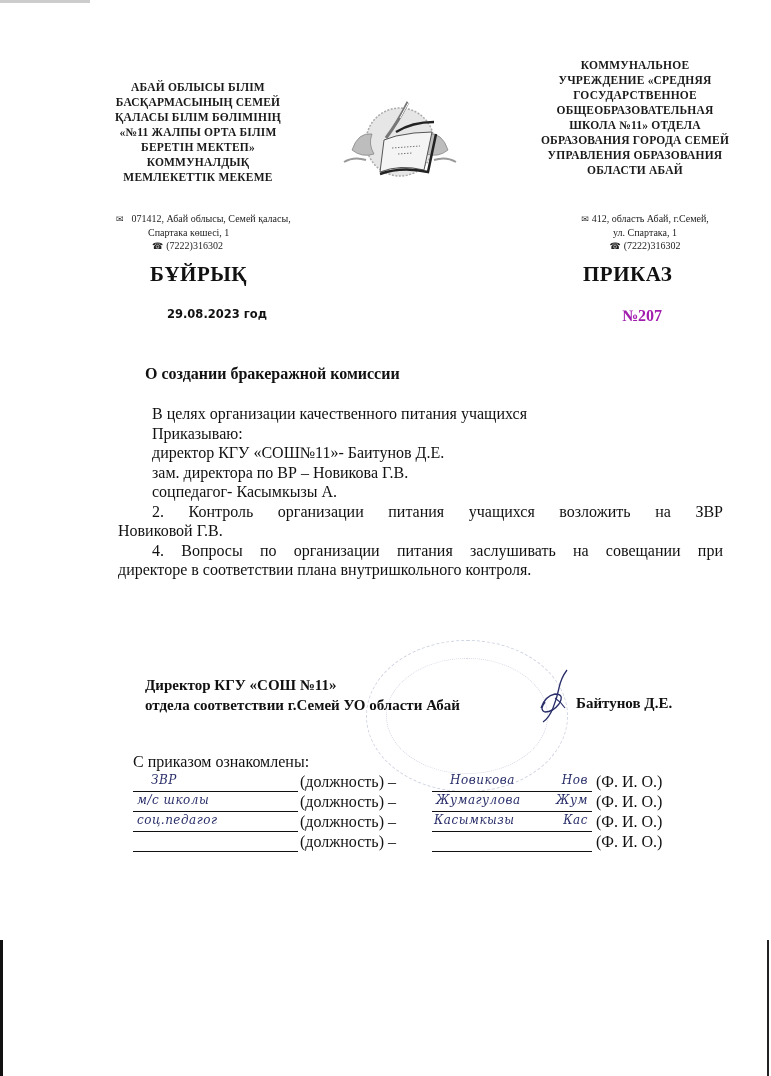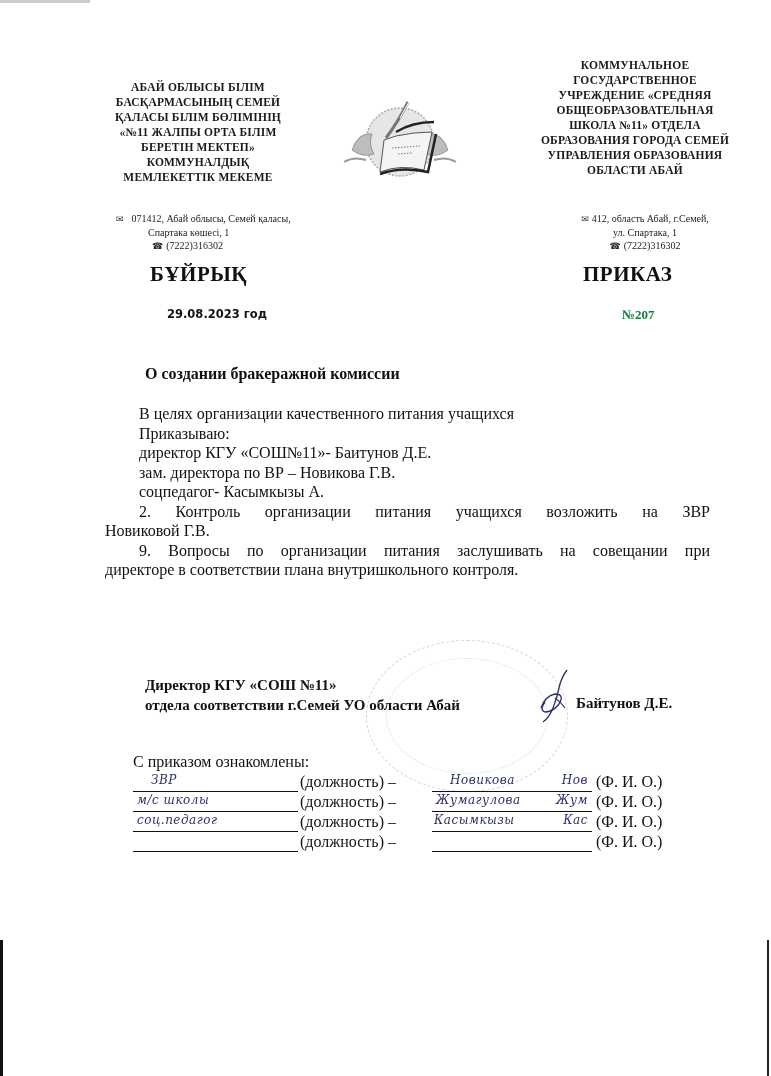--- a/index.html
+++ b/index.html
@@ -20,25 +20,25 @@
   .addr-right { left: 555px; top: 212px; width: 180px; text-align: center; }
   .addr .line { display: block; white-space: nowrap; }
   .addr-left .l2 { padding-left: 16px; }
   .mini-icon { display: inline-block; font-size: 9px; margin-right: 3px; }
 
   .doc-type { position: absolute; font-family: "Liberation Serif", serif; font-weight: bold; font-size: 21px; color: #111; letter-spacing: 0.5px; }
   .doc-type-kz { left: 150px; top: 262px; }
   .doc-type-ru { left: 583px; top: 262px; }
 
   .date { position: absolute; left: 167px; top: 307px; font-family: "DejaVu Sans", sans-serif; font-weight: bold; font-size: 11.5px; color: #111; }
-  .number { position: absolute; left: 622px; top: 307px; font-family: "Liberation Serif", serif; font-weight: bold; font-size: 13px; color: #15803d; }
+  .number { position: absolute; left: 622px; top: 307px; font-family: "Liberation Serif", serif; font-weight: bold; font-size: 16px; color: #a21caf; }
 
   .subject { position: absolute; left: 145px; top: 365px; font-family: "Liberation Serif", serif; font-weight: bold; font-size: 16px; color: #111; }
 
-  .body { position: absolute; left: 105px; top: 404px; width: 605px; font-family: "Liberation Serif", serif; font-size: 16px; line-height: 19.5px; color: #111; }
+  .body { position: absolute; left: 118px; top: 404px; width: 605px; font-family: "Liberation Serif", serif; font-size: 16px; line-height: 19.5px; color: #111; }
   .body .ln { display: block; white-space: nowrap; }
   .body .ind { padding-left: 34px; }
   .body .ind2 { padding-left: 34px; }
   .body .just { text-align: justify; text-align-last: justify; white-space: normal; }
 
   .sign-block { position: absolute; left: 145px; top: 675px; font-family: "Liberation Serif", serif; font-weight: bold; font-size: 15px; line-height: 20px; color: #111; }
   .sign-name { position: absolute; left: 576px; top: 695px; font-family: "Liberation Serif", serif; font-weight: bold; font-size: 15px; color: #111; }
   .signature { position: absolute; left: 535px; top: 668px; width: 44px; height: 56px; }
 
   .stamp { position: absolute; left: 366px; top: 640px; width: 200px; height: 150px; border-radius: 50%; border: 1.5px dashed rgba(120,130,170,0.35); }
@@ -82,22 +82,22 @@
     <path d="M70 8 L60 26" stroke="#fff" stroke-width="1"></path>
     <path d="M44 48 L40 80 Q60 72 84 78 L92 40 Q74 40 56 44 Z" fill="#f4f4f4" stroke="#555" stroke-width="1"></path>
     <path d="M56 40 Q72 30 94 30" fill="none" stroke="#222" stroke-width="2.5"></path>
     <path d="M40 82 Q62 74 88 80 L96 42" fill="none" stroke="#222" stroke-width="2.5"></path>
     <line x1="52" y1="56" x2="80" y2="54" stroke="#777" stroke-width="1" stroke-dasharray="1.5 1.5"></line>
     <line x1="58" y1="62" x2="72" y2="61" stroke="#777" stroke-width="1" stroke-dasharray="1.5 1.5"></line>
   </svg>
 
   <div class="hdr-block hdr-right">
     <div>КОММУНАЛЬНОЕ</div>
+    <div>УЧРЕЖДЕНИЕ «СРЕДНЯЯ</div>
     <div>ГОСУДАРСТВЕННОЕ</div>
-    <div>УЧРЕЖДЕНИЕ «СРЕДНЯЯ</div>
     <div>ОБЩЕОБРАЗОВАТЕЛЬНАЯ</div>
     <div>ШКОЛА №11» ОТДЕЛА</div>
     <div>ОБРАЗОВАНИЯ ГОРОДА СЕМЕЙ</div>
     <div>УПРАВЛЕНИЯ ОБРАЗОВАНИЯ</div>
     <div>ОБЛАСТИ АБАЙ</div>
   </div>
 
   <div class="addr addr-left">
     <span class="line"><span class="mini-icon">✉</span>&nbsp;&nbsp;<span>071412, Абай облысы, Семей қаласы,</span></span>
     <span class="line l2" style="padding-left:32px">Спартака көшесі, 1</span>
@@ -119,21 +119,21 @@
   <div class="subject">О создании бракеражной комиссии</div>
 
   <div class="body">
     <span class="ln ind">В целях организации качественного питания учащихся</span>
     <span class="ln ind">Приказываю:</span>
     <span class="ln ind">директор КГУ «СОШ№11»- Баитунов Д.Е.</span>
     <span class="ln ind">зам. директора по ВР – Новикова Г.В.</span>
     <span class="ln ind">соцпедагог- Касымкызы А.</span>
     <span class="ln just ind2">2. Контроль  организации  питания  учащихся  возложить  на  ЗВР</span>
     <span class="ln">Новиковой Г.В.</span>
-    <span class="ln just ind2">9. Вопросы по организации питания заслушивать на совещании при</span>
+    <span class="ln just ind2">4. Вопросы по организации питания заслушивать на совещании при</span>
     <span class="ln">директоре в соответствии плана внутришкольного контроля.</span>
   </div>
 
   <div class="stamp"></div>
   <div class="stamp-inner"></div>
 
   <div class="sign-block">
     <div>Директор КГУ «СОШ №11»</div>
     <div>отдела соответствии г.Семей  УО области Абай</div>
   </div>

